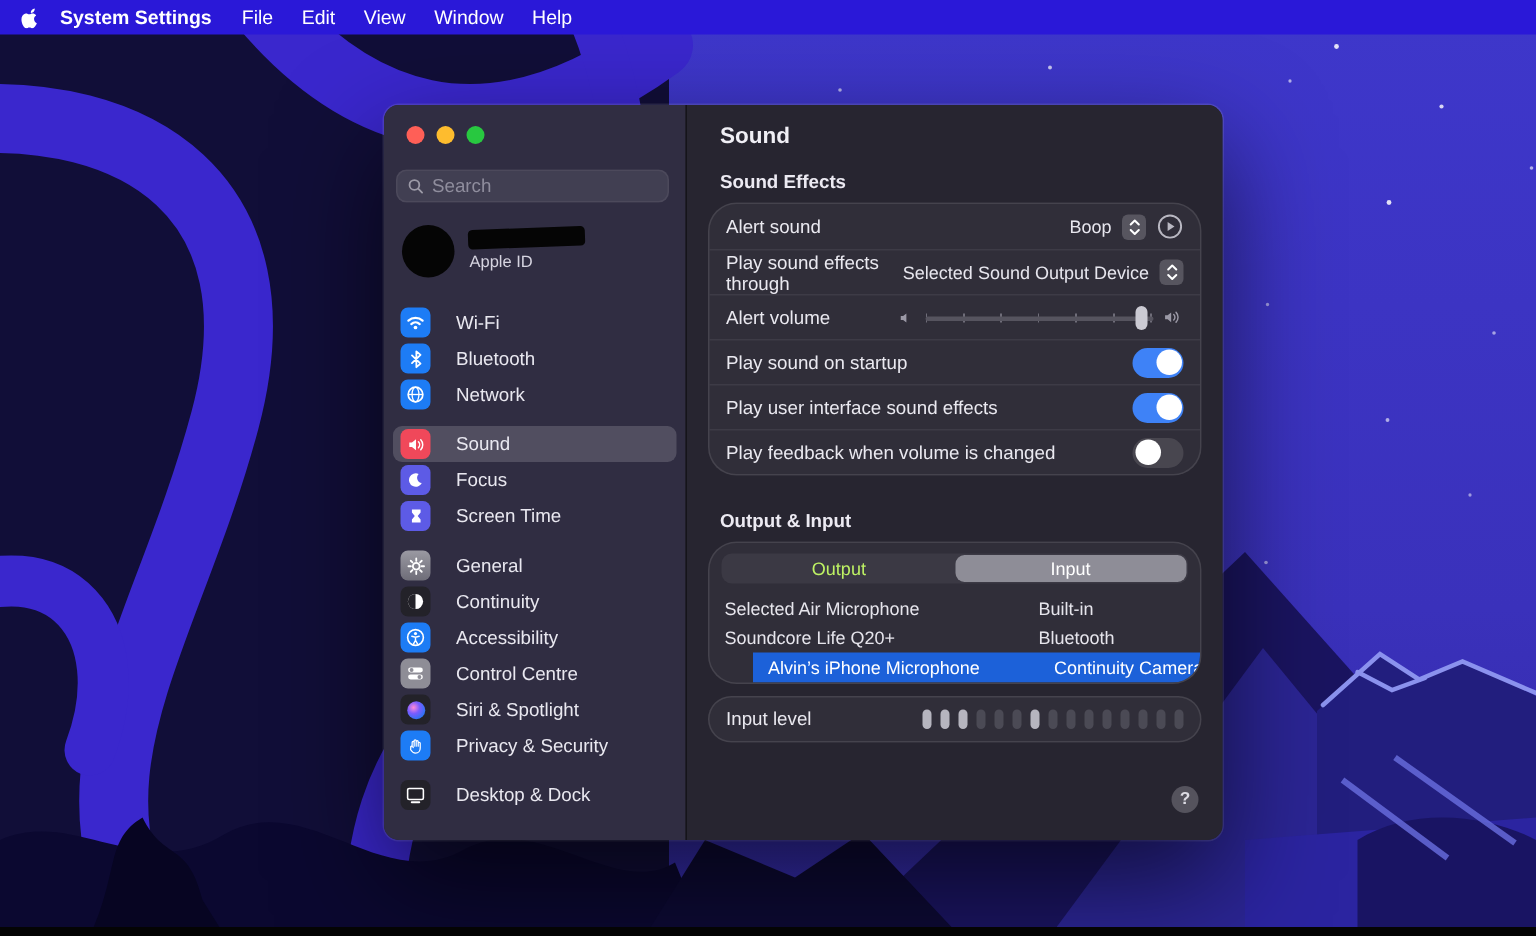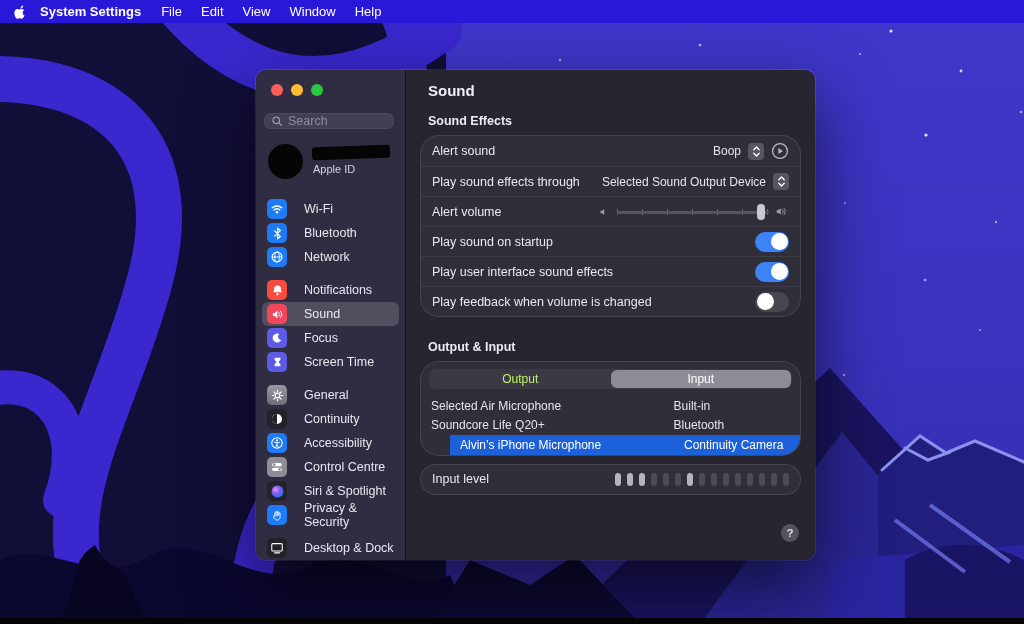--- a/index.html
+++ b/index.html
@@ -18,21 +18,21 @@
   .menubar .appname { font-weight:bold; margin-right:20px; }
   .menubar .mitem { margin-right:19px; }
 
   
   .window { position:absolute; left:256px; top:70px; width:559px; height:490px;
     border-radius:10px; overflow:hidden; display:flex; z-index:30;
     box-shadow:0 28px 70px rgba(0,0,0,.6), 0 0 0 1px rgba(255,255,255,.12);
     background:#272530; }
 
   
-  .sidebar { width:149px; background:#302d42; flex:none; display:flex; flex-direction:column; overflow:hidden; }
+  .sidebar { width:201px; background:#302d42; flex:none; display:flex; flex-direction:column; overflow:hidden; }
   .traffic { display:flex; gap:8px; margin:14px 0 0 15px; }
   .tl { width:12px; height:12px; border-radius:50%; border:none; }
   .tl.red{ background:#ff5f57; } .tl.yellow{ background:#febc2e; } .tl.green{ background:#28c840; }
   .searchwrap { margin:17px 11px 0 8px; height:22px; background:rgba(255,255,255,.085);
     border:1px solid rgba(255,255,255,.06); border-radius:7px; display:flex; align-items:center; padding:0 6px; }
   .searchwrap svg { flex:none; }
   .searchwrap input { background:transparent; border:none; outline:none; color:#cfcdda;
     font-size:12.5px; width:100%; margin-left:4px; font-family:"Liberation Sans",sans-serif; }
   .searchwrap input::placeholder { color:#8f8d9d; }
   .profile { display:flex; margin:15px 0 0 12px; gap:9px; align-items:center; }
@@ -238,29 +238,20 @@
                   <circle cx="8" cy="8" r="5.6" stroke="#fff" stroke-width="1.3" fill="none"></circle>
                   <ellipse cx="8" cy="8" rx="2.6" ry="5.6" stroke="#fff" stroke-width="1" fill="none"></ellipse>
                   <path d="M2.4 8h11.2" stroke="#fff" stroke-width="1"></path>
                 </svg>
             </span>
             <span>Network</span>
           </div>
         </div>
 
         <div class="navgroup">
-          <div class="navitem">
-            <span class="ic red">
-              <svg width="13" height="13" viewBox="0 0 16 16">
-                  <path d="M8 1.8a4.1 4.1 0 0 0-4.1 4.1c0 3-1.3 4.2-1.3 4.2h10.8S12.1 8.9 12.1 5.9A4.1 4.1 0 0 0 8 1.8z" fill="#fff"></path>
-                  <circle cx="8" cy="12.6" r="1.4" fill="#fff"></circle>
-                </svg>
-            </span>
-            <span>Notifications</span>
-          </div>
           <div class="navitem selected">
             <span class="ic pink">
               <svg width="13" height="13" viewBox="0 0 16 16">
                   <path d="M2.3 6.2h2.2L7.8 3.5v9L4.5 9.8H2.3z" fill="#fff"></path>
                   <path d="M9.8 5.6a3.4 3.4 0 0 1 0 4.8" stroke="#fff" stroke-width="1.2" fill="none" stroke-linecap="round"></path>
                   <path d="M11.7 3.9a6 6 0 0 1 0 8.2" stroke="#fff" stroke-width="1.2" fill="none" stroke-linecap="round"></path>
                 </svg>
             </span>
             <span>Sound</span>
           </div>

